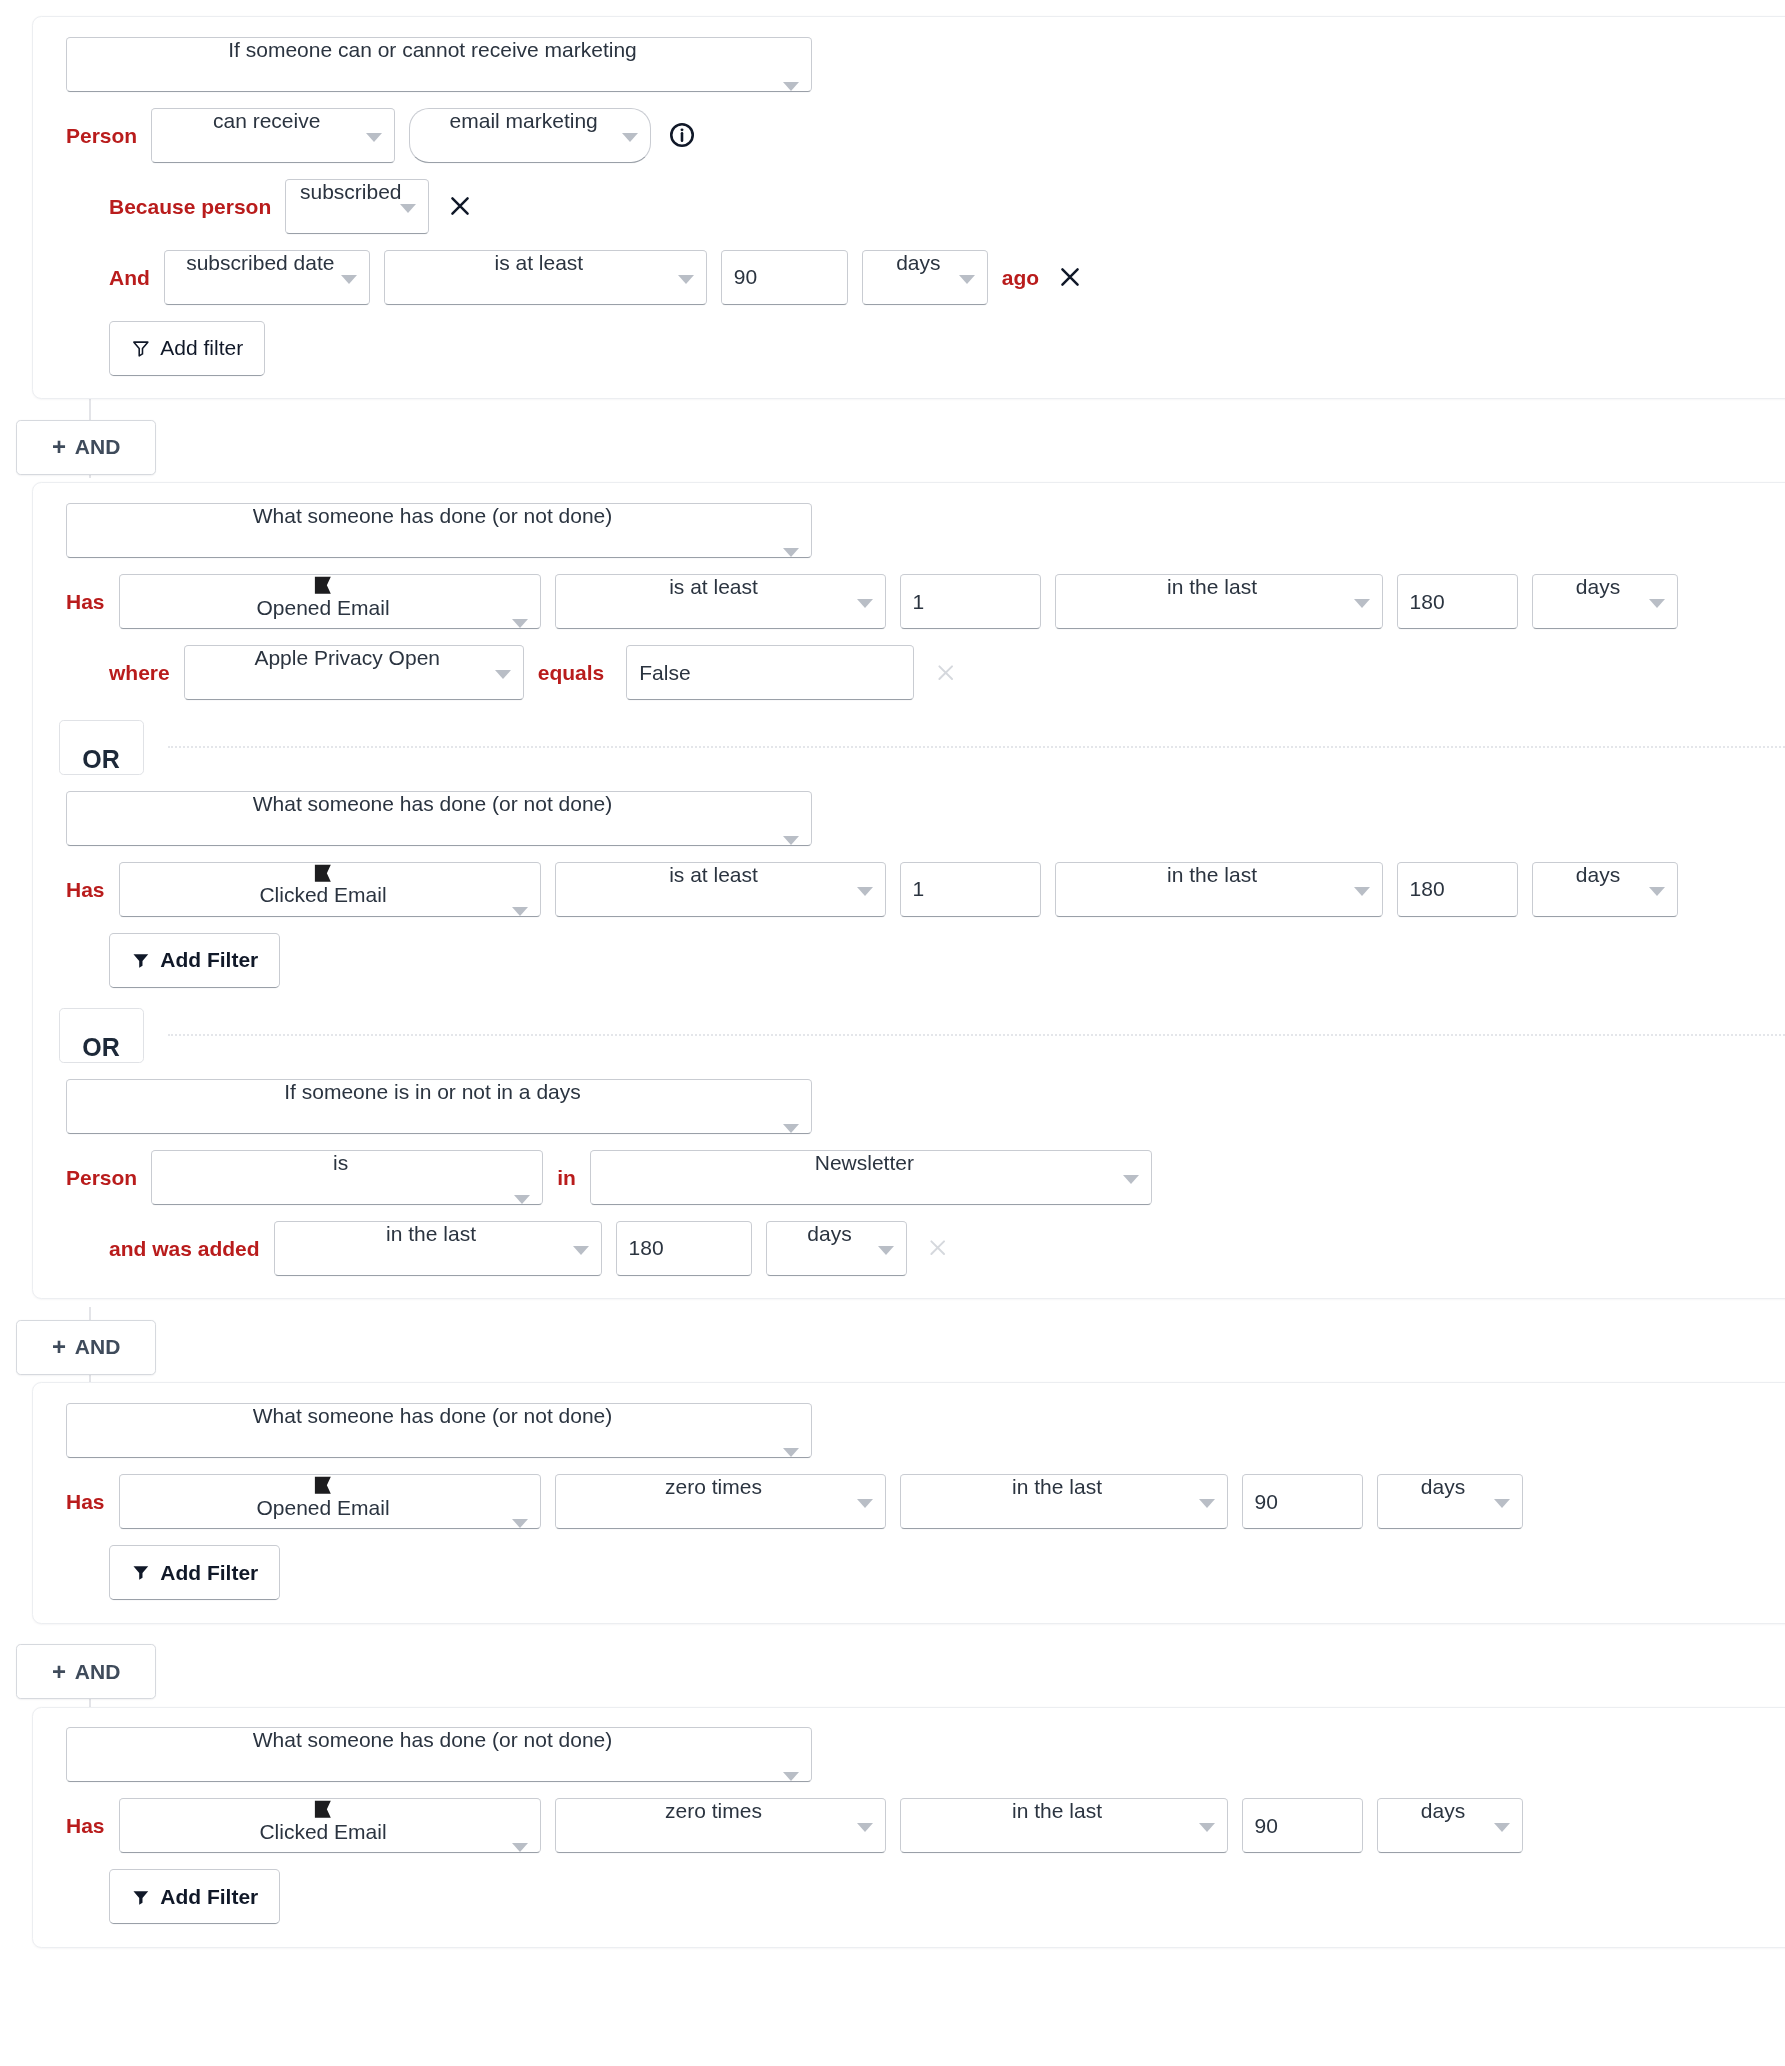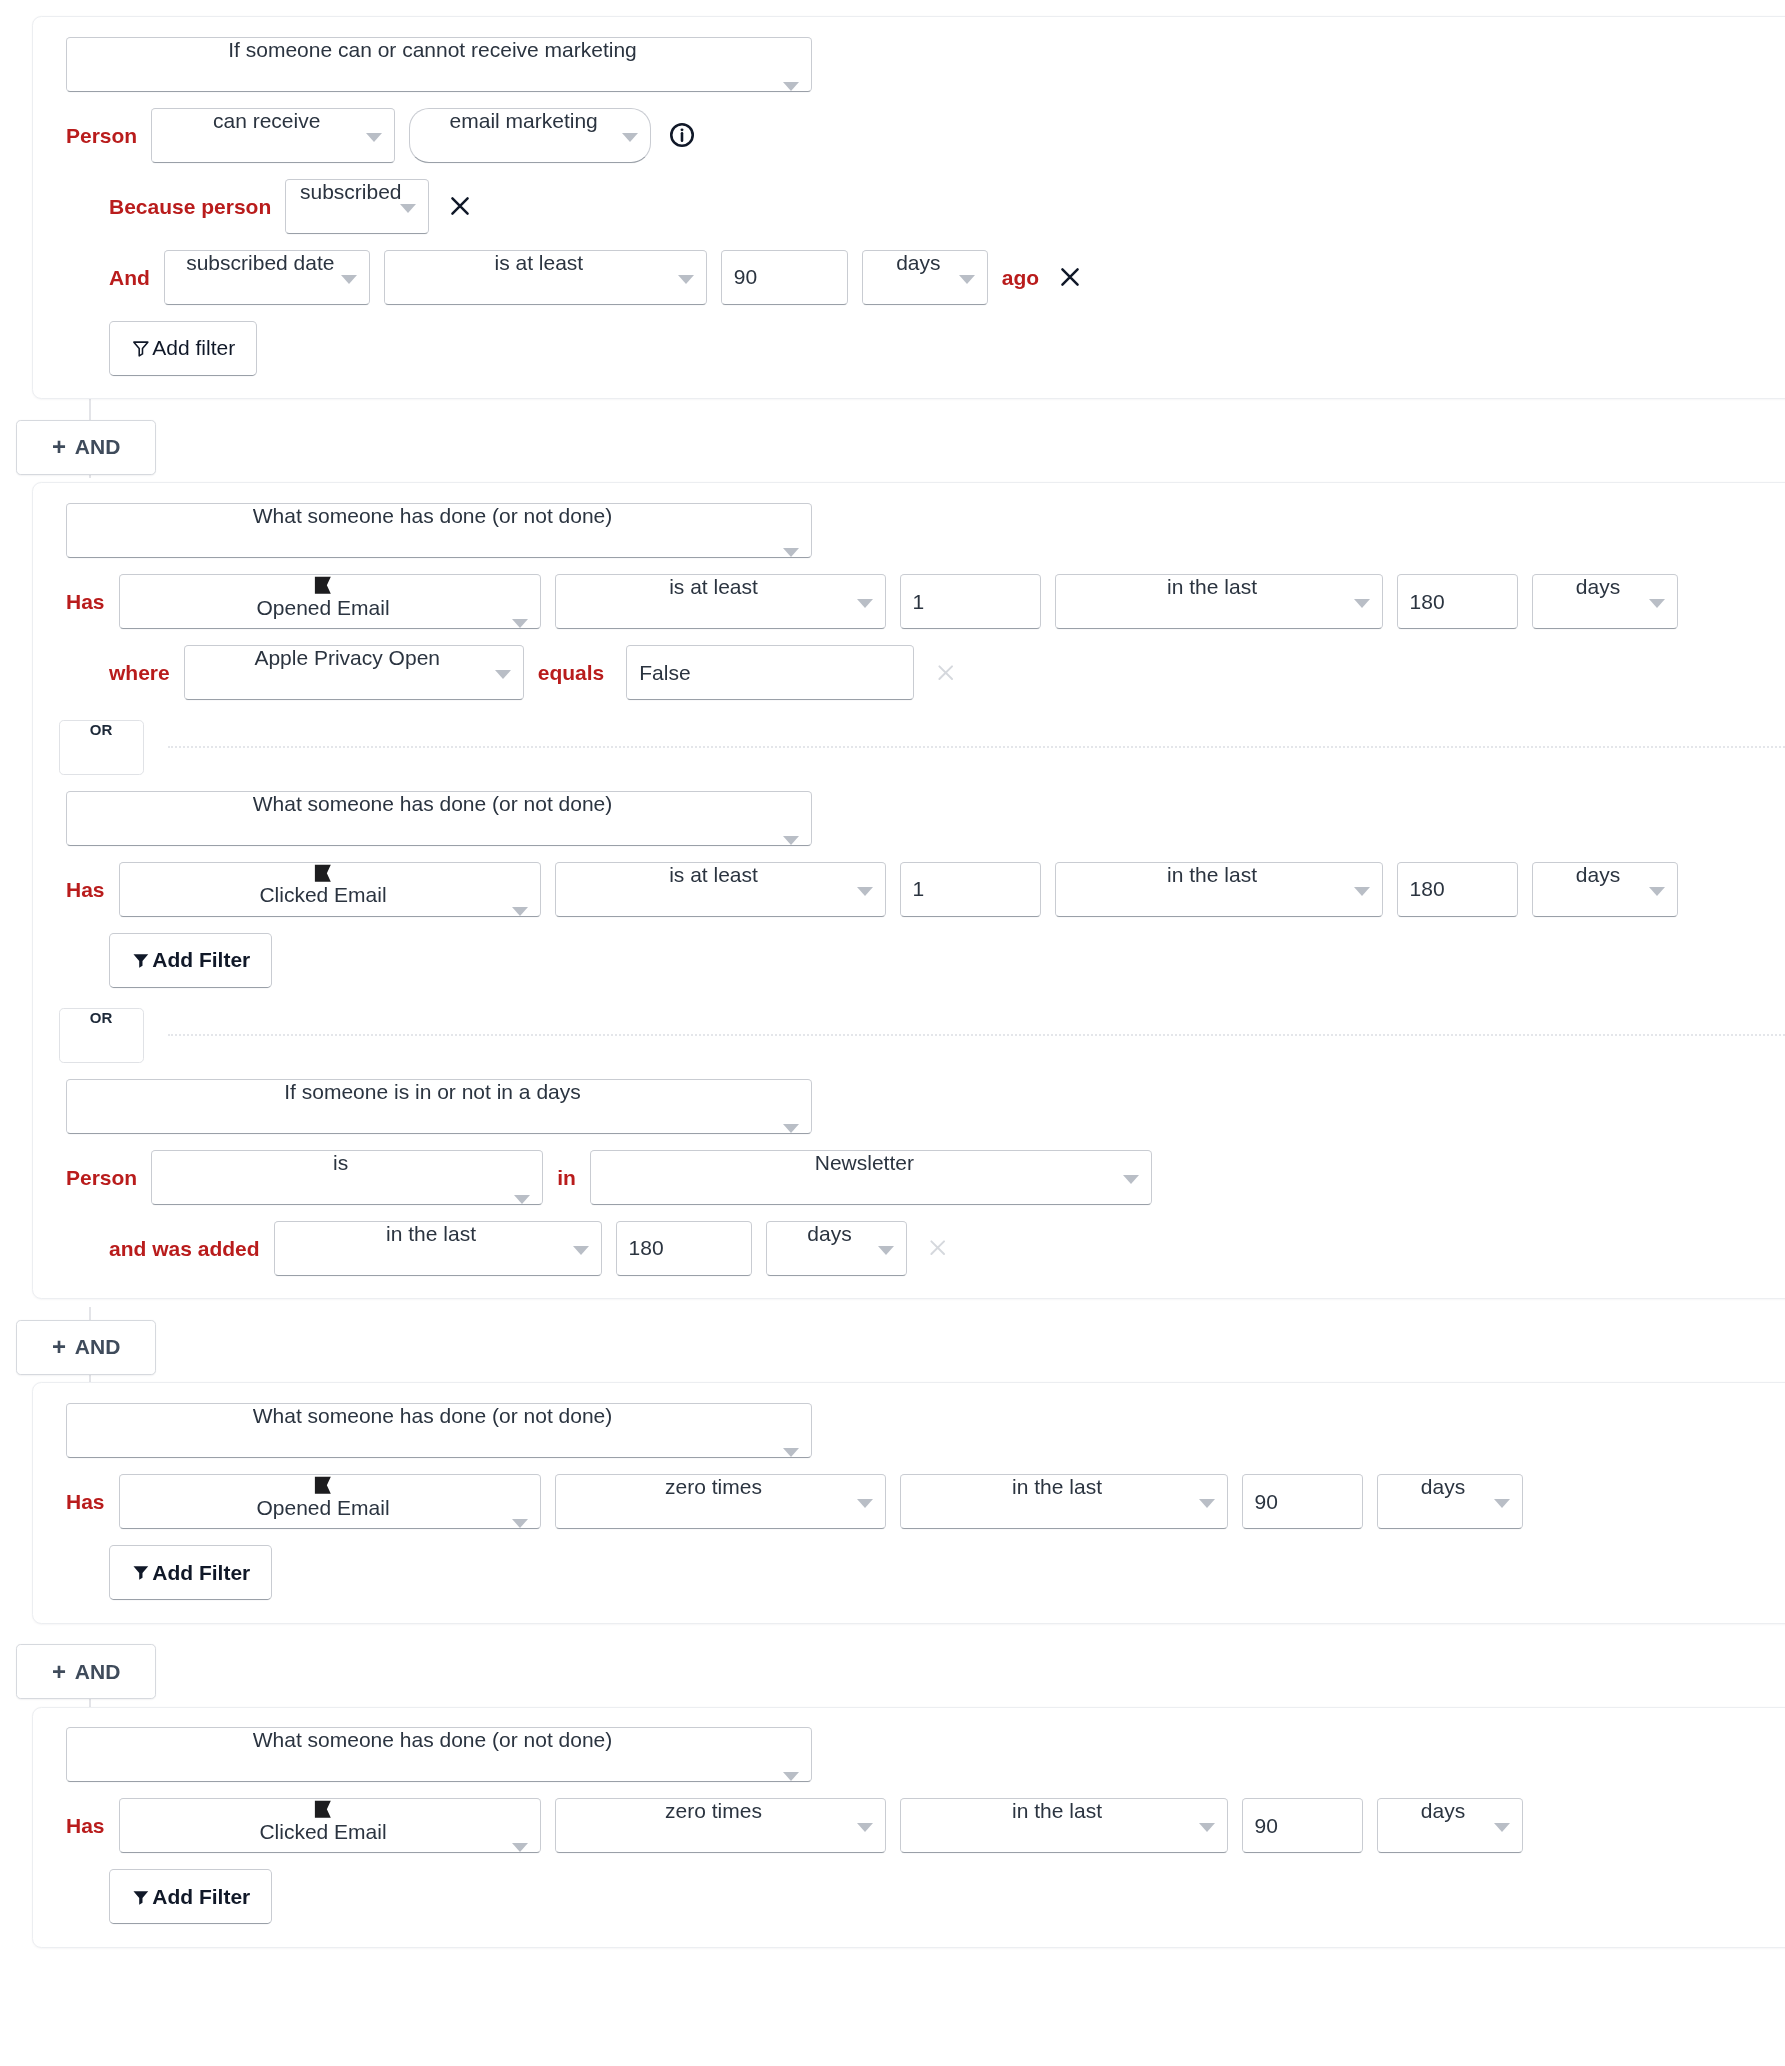--- a/index.html
+++ b/index.html
@@ -133,21 +133,21 @@
   .metric-icon {
     width: 22.5px; height: 20.6px;
     margin-right: 10.3px;
     flex: 0 0 auto;
   }
 
   
   .btn-filter {
     display: inline-flex;
     align-items: center;
-    gap: 2px;
+    gap: 10px;
     height: 55px;
     padding: 0 20.6px;
     background: #fff;
     border: 1.4px solid #c9ccd2;
     border-bottom-color: #9aa0a8;
     border-radius: 4.7px;
     font-size: 21px;
     color: #101828;
     cursor: pointer;
     box-shadow: 0 0.5px 0 rgba(16,24,40,.05);
@@ -170,25 +170,25 @@
 
   
   .or-wrap {
     display: flex;
     align-items: center;
     margin: 19.7px 0 16px 0;
     margin-left: -7.5px;
   }
   .or-chip {
     width: 85px; height: 55px;
-    display: flex; align-items: flex-start; justify-content: center;
+    display: flex; align-items: flex-end; justify-content: center;
     background: #fff;
     border: 1.4px solid #e0e2e6;
     border-radius: 4.7px;
-    font-size: 15px;
+    font-size: 25px;
     font-weight: 700;
     color: #1d2939;
     flex: 0 0 auto;
     cursor: pointer;
   }
   .or-line {
     flex: 1 1 auto;
     height: 0;
     border-top: 2.3px dotted #e4e6ea;
     margin-left: 24px;

